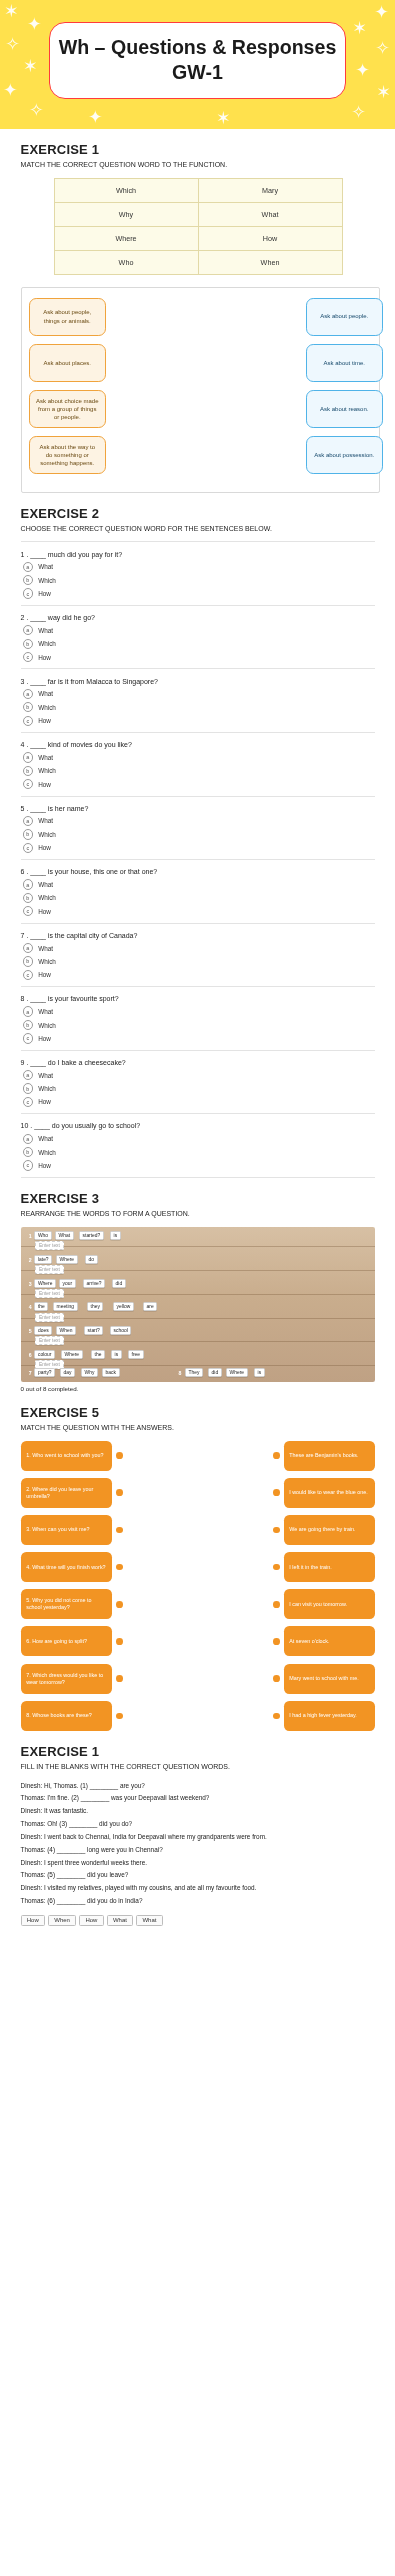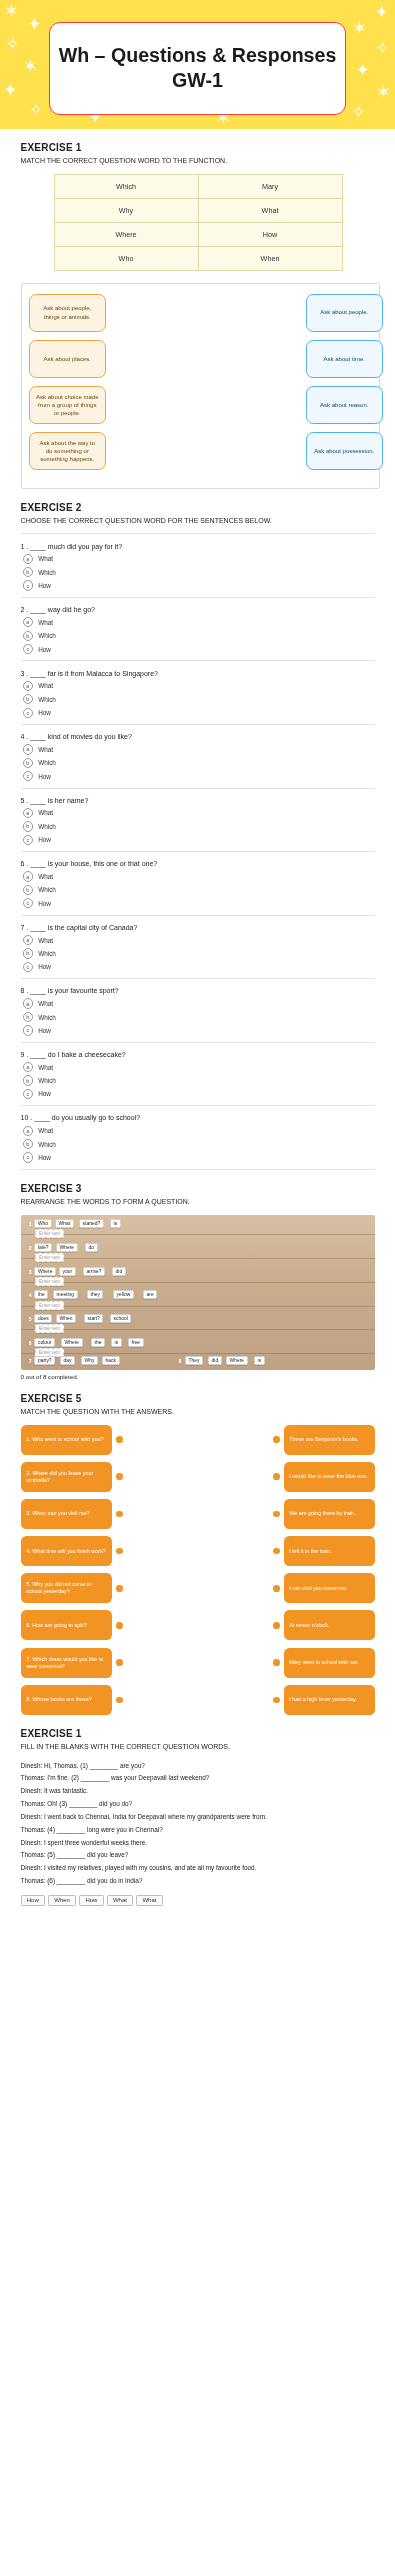--- a/index.html
+++ b/index.html
@@ -10,32 +10,32 @@
     font-family:"Liberation Sans", sans-serif;
     color:#222;
     -webkit-font-smoothing:antialiased;
   }
   .page { position:relative; width:396px; min-height:3543px; background:#fff; overflow:hidden; }
 
   
   .hdr { position:relative; height:129px; background:#ffe14d; overflow:hidden; }
   .hdr .doodle { position:absolute; color:#fff; opacity:.95; font-size:17.5px; line-height:1; }
   .hdr .title-card {
-    position:absolute; left:49px; top:21.6px; width:297px; height:93px;
-    background:#fff; border:1.5px solid #ff3b3b; border-radius:11px;
+    position:absolute; left:49px; top:21.6px; width:297px; height:77px;
+    background:#fff; border:1.5px solid #ff3b3b; border-radius:16px;
     display:flex; align-items:center; justify-content:center; text-align:center;
   }
   .hdr .title-card h1 {
     margin:0; font-size:19.6px; line-height:1.3; color:#1b1b1b; font-weight:bold;
     font-family:"Liberation Sans", sans-serif;
   }
 
   
   .sec { padding:0 20.6px; }
-  .ex-title { font-size:10px; font-weight:bold; letter-spacing:0.2px; margin:13.4px 0 3.1px; }
+  .ex-title { font-size:13px; font-weight:bold; letter-spacing:0.2px; margin:13.4px 0 3.1px; }
   .ex-sub { font-size:7px; line-height:1.45; margin:0 0 7.2px; }
 
   
   .wh-table { width:289px; margin:2.1px auto 12.4px; border-collapse:collapse; }
   .wh-table td {
     width:50%; height:24px; border:0.5px solid #e2d9a6; background:#fdfbe8;
     text-align:center; font-size:7.2px; color:#333;
   }
 
   

